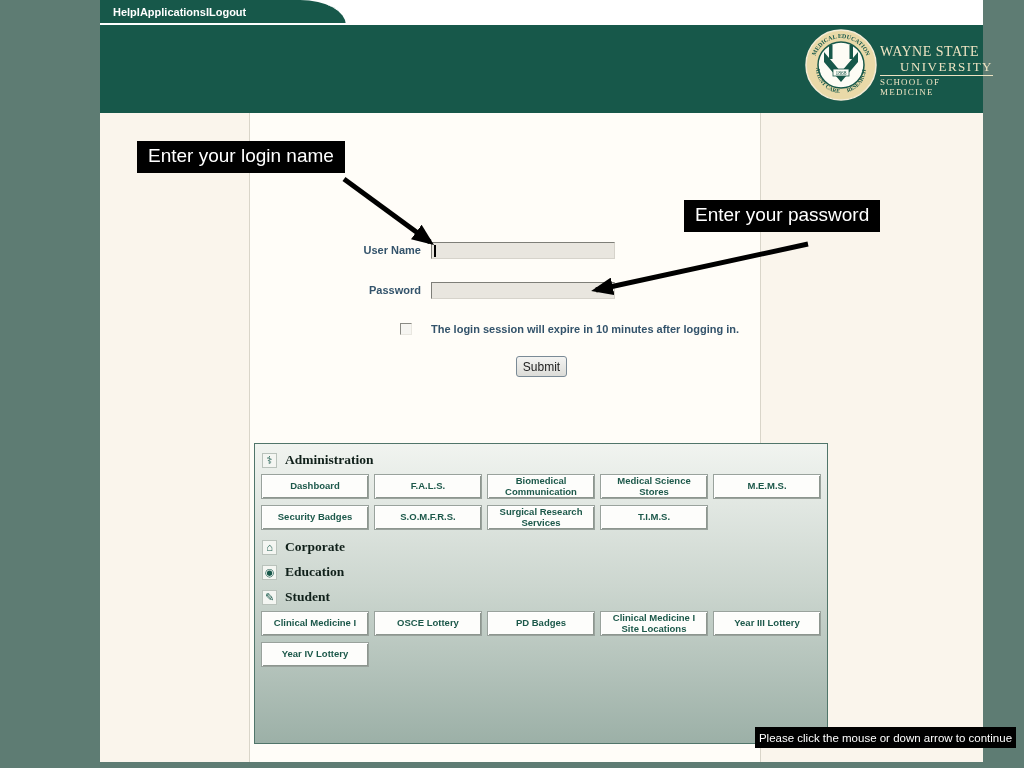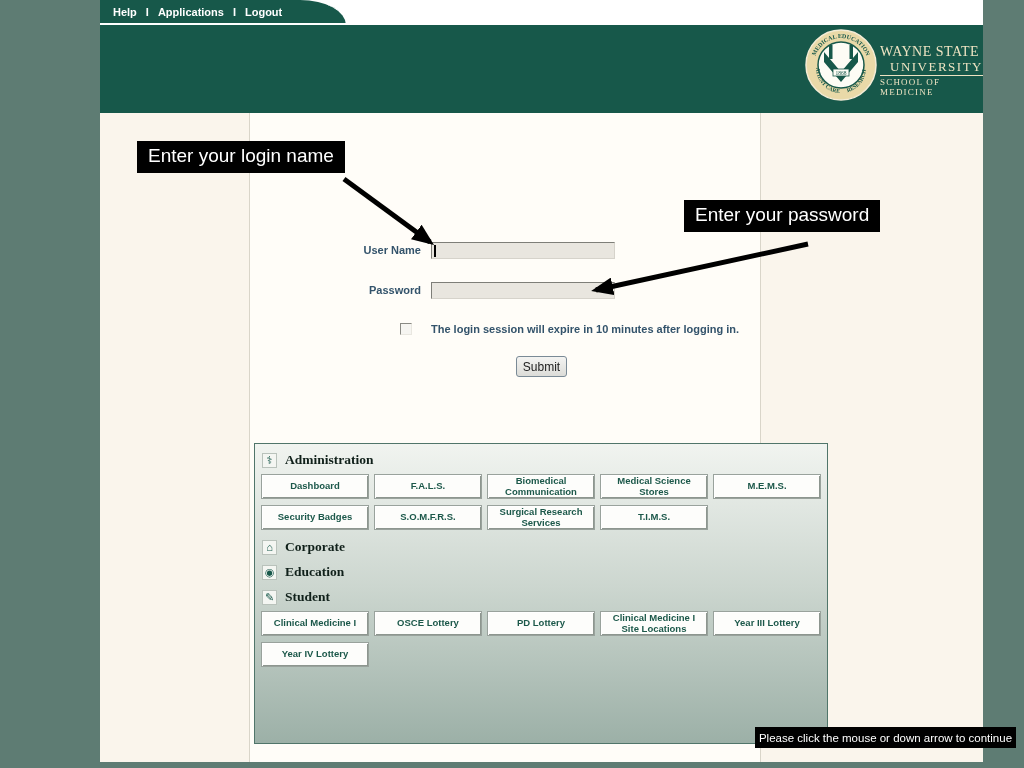--- a/index.html
+++ b/index.html
@@ -7,35 +7,35 @@
   body { background:#5e7c73; font-family:"Liberation Sans", sans-serif; position:relative; }
 
   
   .window { position:absolute; left:100px; top:0; width:883px; height:762px;
             background:#faf5ec; z-index:1; }
 
   .topstrip { position:relative; width:100%; height:25px; background:#ffffff; }
   .menu-tab { position:absolute; left:0; top:0; width:248px; height:25px;
               background:#17584a; border-right:2px solid #fff; border-bottom:2px solid #fff;
               border-top-right-radius:48px 25px;
-              display:flex; align-items:center; padding-left:13px; gap:9px; }
+              display:flex; align-items:center; padding-left:13px; }
   .menu-item { color:#fff; font-size:11px; font-weight:bold; cursor:pointer; }
   .menu-sep  { color:#fff; font-size:11px; font-weight:bold; }
 
   .header-band { position:relative; width:100%; height:88px; background:#17584a; }
   .title-band { position:absolute; left:0; bottom:0; width:710px; height:44px; background:#fffef9;
                 border-top-right-radius:60px 44px; text-align:center; padding-top:6px; }
   .app-title { font-size:16px; font-weight:bold; color:#1b5a4a; letter-spacing:.5px; }
   .app-subtitle { font-size:11px; color:#8d8d82; letter-spacing:.4px; margin-top:1px; }
 
   .seal { position:absolute; left:704px; top:3px; }
   .logo-text { position:absolute; left:780px; top:20px; color:#ede3c2;
                font-family:"Liberation Serif", serif; line-height:1.05; }
   .lt1 { font-size:14px; letter-spacing:.5px; }
-  .lt2 { font-size:13px; letter-spacing:1.5px; margin-left:10px; }
+  .lt2 { font-size:13px; letter-spacing:1.5px; margin-left:20px; }
   .lt3 { font-size:9px; letter-spacing:1.2px; border-top:1px solid #ede3c2; margin-top:2px; padding-top:2px; }
 
   
   .content-col { position:absolute; left:149px; top:113px; width:512px; height:649px;
                  background:#fffdf8; border-left:1px solid #d9d5c9; border-right:1px solid #d9d5c9; }
 
   .form-label { position:absolute; width:62px; text-align:right; font-size:11px; font-weight:bold; color:#33536b; }
   .txt-input { position:absolute; width:184px; height:17px; background:#e9e6df;
                border:1px solid; border-color:#7e7e78 #d6d3cb #d6d3cb #7e7e78; }
   .caret { position:absolute; left:184px; top:132px; width:1.5px; height:12px; background:#000; }
@@ -164,21 +164,21 @@
         <span class="sec-name">Education</span>
       </div>
 
       <div class="sec-head">
         <span class="sec-icon">✎</span>
         <span class="sec-name">Student</span>
       </div>
       <div class="btn-row">
         <div class="appbtn">Clinical Medicine I</div>
         <div class="appbtn">OSCE Lottery</div>
-        <div class="appbtn">PD Lottery</div>
+        <div class="appbtn">PD Badges</div>
         <div class="appbtn">Clinical Medicine I Site Locations</div>
         <div class="appbtn">Year III Lottery</div>
       </div>
       <div class="btn-row">
         <div class="appbtn">Year IV Lottery</div>
       </div>
 
     </div>
   </div>
 </div>

